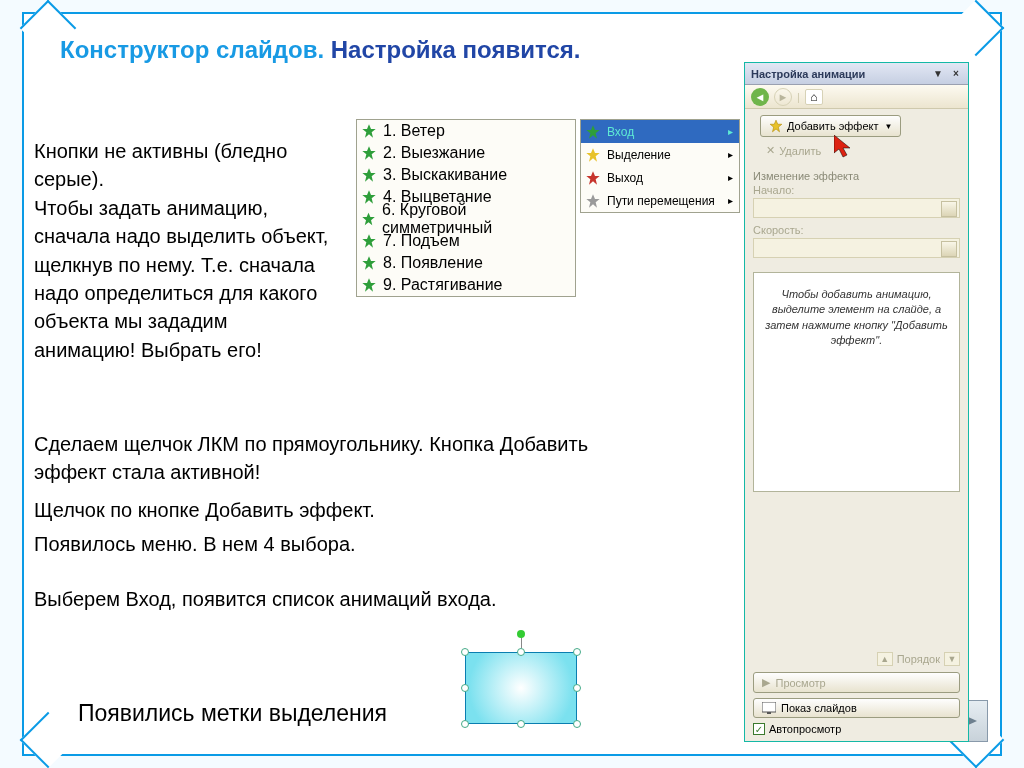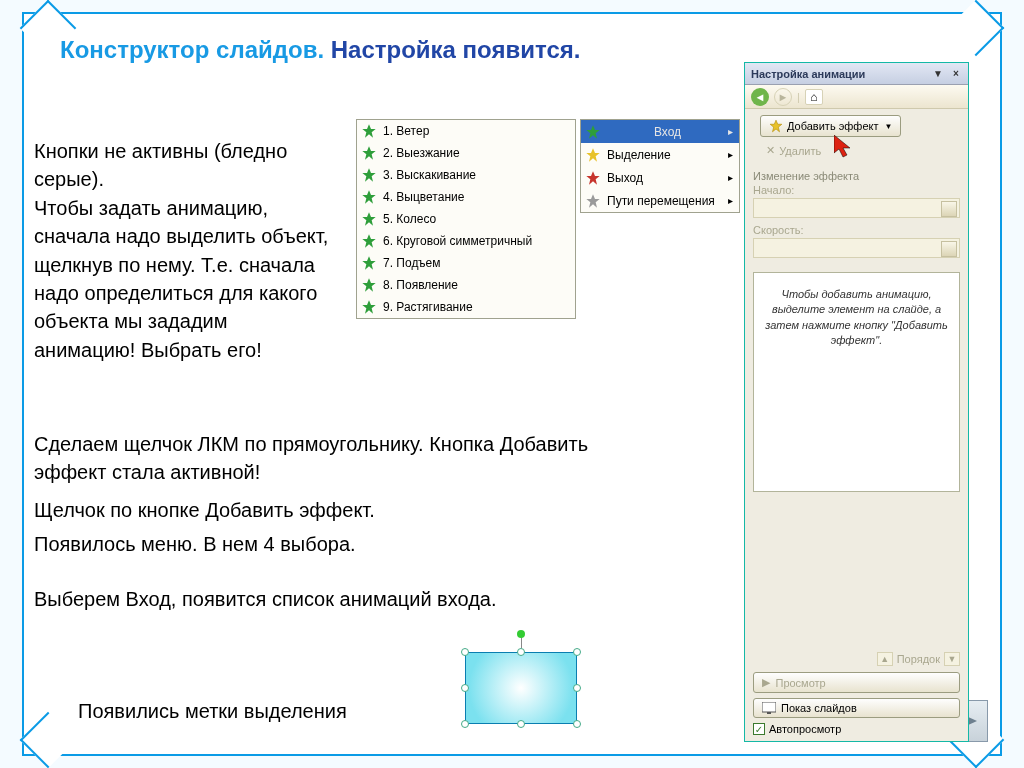--- a/index.html
+++ b/index.html
@@ -27,21 +27,21 @@
   .br-c { right: 4px; bottom: -6px; border-left: none; border-top: none; }
   .title-row { position: absolute; left: 60px; top: 36px; font-size: 24px; font-weight: bold; }
   .t1 { color: #189ae4; text-shadow: 1px 1px #fff; }
   .t2 { color: #2146a6; text-shadow: 1px 1px #fff; }
   .para { position: absolute; left: 34px; font-size: 20px; color: #000; line-height: 1.42; }
   .p1 { top: 112px; width: 300px; margin-top: 25px; }
   .p2 { top: 430px; width: 560px; }
   .p3 { top: 496px; width: 560px; }
   .p4 { top: 530px; width: 560px; }
   .p5 { top: 585px; width: 560px; }
-  .label-sel { position: absolute; left: 78px; top: 700px; font-size: 20px; }
+  .label-sel { position: absolute; left: 78px; top: 700px; font-size: 23px; }
 
   .shape-box {
     position: absolute; left: 465px; top: 652px; width: 112px; height: 72px;
   }
   .rect {
     width: 100%; height: 100%;
     background: radial-gradient(circle at 50% 50%, #ffffff 0%, #7be1ef 80%);
     border: 1.5px solid #0a7eb0;
   }
   .handle { position: absolute; width: 8px; height: 8px; background: #fff; border: 1px solid #4a8; border-radius: 50%; }
@@ -56,34 +56,34 @@
     position: absolute; right: 36px; bottom: 26px; width: 46px; height: 42px;
     background: linear-gradient(#e6edf2,#c8d2da); border: 1px solid #8899aa;
     display: flex; align-items: center; justify-content: center;
   }
   .tri-btn svg polygon { fill: #6d7f8e; }
 
   
   .effects-menu {
     position: absolute; left: 356px; top: 119px; width: 220px;
     background: #fdfcf7; border: 1px solid #a0a28f;
-    font-size: 12px; font-family: Tahoma, sans-serif;
+    font-size: 16px; font-family: Tahoma, sans-serif;
   }
   .effects-menu .item { display: flex; align-items: center; height: 22px; padding: 0 6px 0 4px; }
   .effects-menu .item.more { border-top: 1px solid #ccc; padding-left: 26px; }
   .star-green { width: 16px; height: 16px; margin-right: 6px; }
 
   
   .cat-menu {
     position: absolute; left: 580px; top: 119px; width: 160px;
     background: #fdfcf7; border: 1px solid #a0a28f;
     font-size: 12px; font-family: Tahoma, sans-serif;
   }
   .cat-menu .citem { display: flex; align-items: center; height: 23px; padding: 0 6px 0 4px; justify-content: space-between; }
-  .cat-menu .citem.sel { background: #2f6ac0; color: #e5e5e5; text-align: center; }
+  .cat-menu .citem.sel { background: #2f6ac0; color: #5eead4; }
   .cat-menu .ic { width: 16px; height: 16px; margin-right: 6px; display: inline-block; }
   .cat-menu .lab { flex: 1; }
   .arr { font-size: 10px; }
 
   
   .pane {
     position: absolute; left: 744px; top: 62px; width: 225px; height: 680px;
     background: #efece1; border: 1px solid #14b8a6;
     font-family: Tahoma, sans-serif; font-size: 11px;
   }
@@ -193,26 +193,20 @@
   <div class="item">
       <svg class="star-green" viewBox="0 0 24 24">
         <polygon points="12,2 15,9 22,9 16,14 18,22 12,17 6,22 8,14 2,9 9,9" fill="#2e9e3a"></polygon>
       </svg>
       <span>4. Выцветание</span>
     </div>
   <div class="item">
       <svg class="star-green" viewBox="0 0 24 24">
         <polygon points="12,2 15,9 22,9 16,14 18,22 12,17 6,22 8,14 2,9 9,9" fill="#2e9e3a"></polygon>
       </svg>
-      <span>5. Колесо</span>
-    </div>
-  <div class="item">
-      <svg class="star-green" viewBox="0 0 24 24">
-        <polygon points="12,2 15,9 22,9 16,14 18,22 12,17 6,22 8,14 2,9 9,9" fill="#2e9e3a"></polygon>
-      </svg>
       <span>6. Круговой симметричный</span>
     </div>
   <div class="item">
       <svg class="star-green" viewBox="0 0 24 24">
         <polygon points="12,2 15,9 22,9 16,14 18,22 12,17 6,22 8,14 2,9 9,9" fill="#2e9e3a"></polygon>
       </svg>
       <span>7. Подъем</span>
     </div>
   <div class="item">
       <svg class="star-green" viewBox="0 0 24 24">

